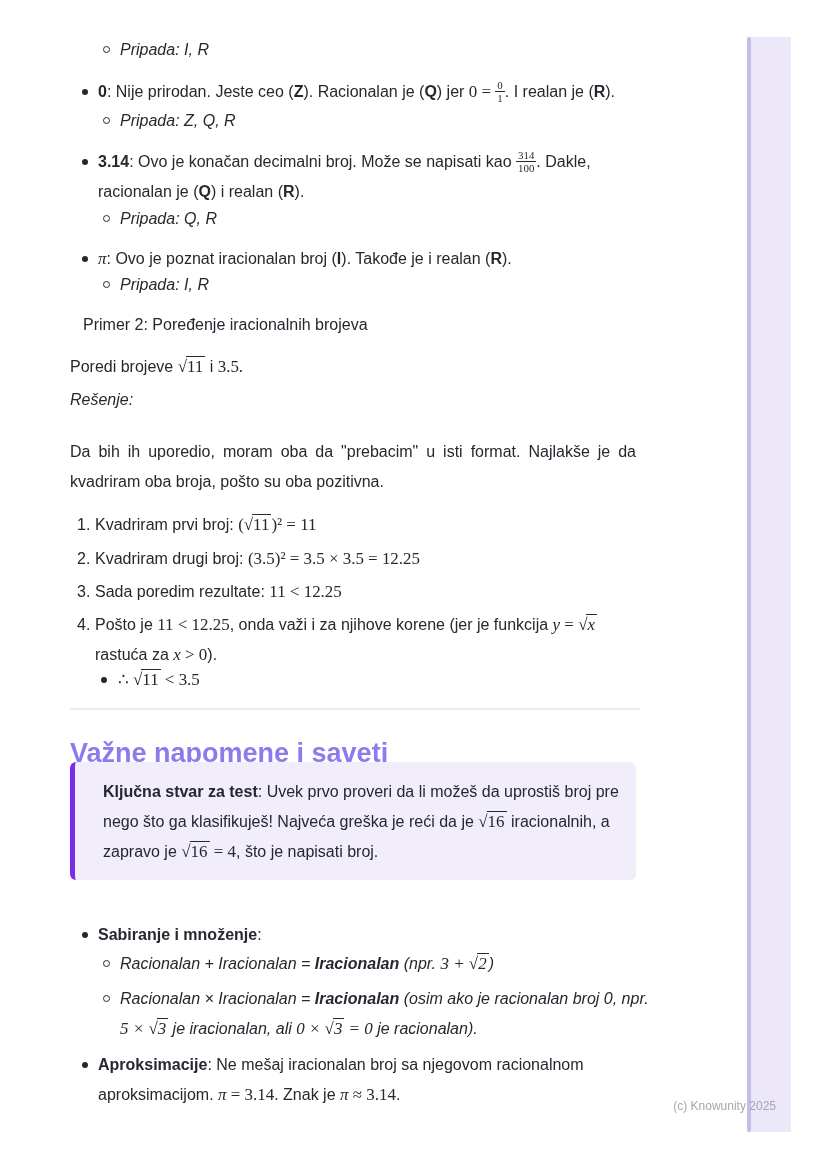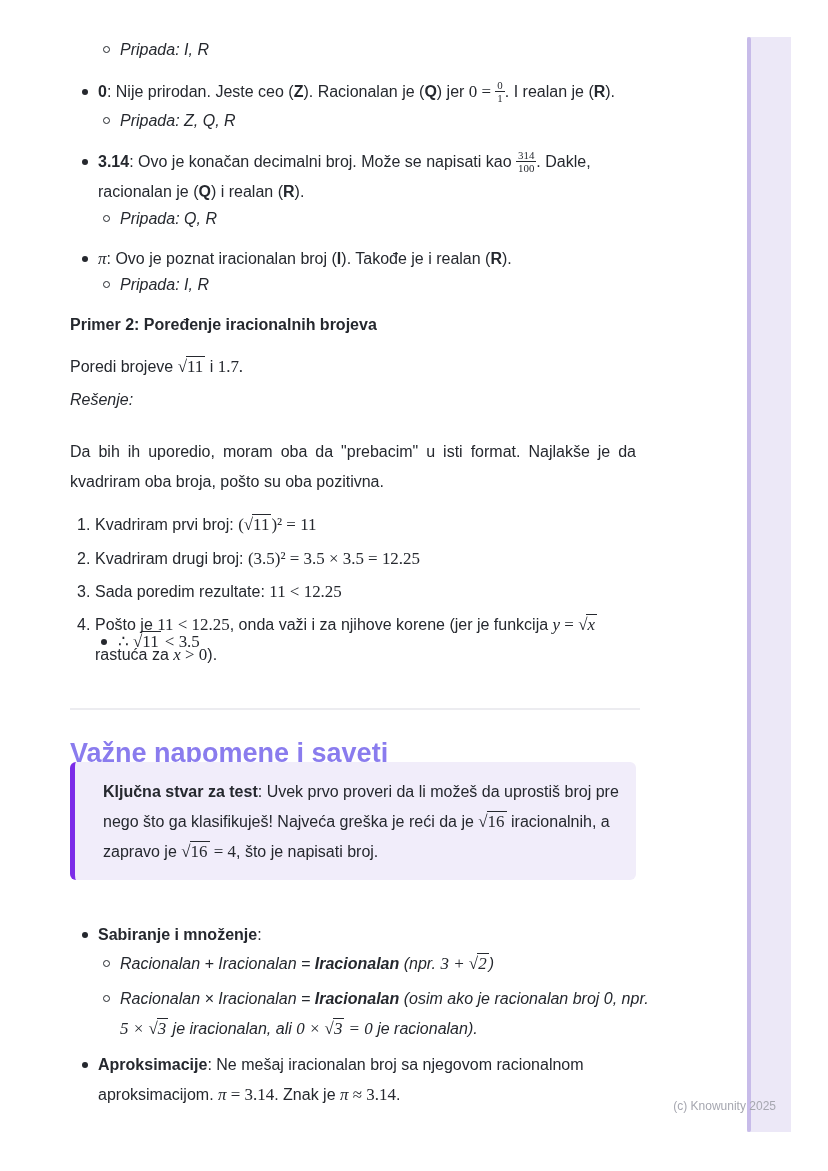--- a/index.html
+++ b/index.html
@@ -25,21 +25,21 @@
   .b{font-weight:700;}
   .it{font-style:italic;}
   .m{font-family:"Liberation Serif",serif;font-size:1.06em;}
   .mi{font-family:"Liberation Serif",serif;font-size:1.06em;font-style:italic;}
   .sq{font-family:"Liberation Serif",serif;font-size:1.06em;white-space:nowrap;}
   .sq>.sqa{display:inline-block;border-top:1.4px solid currentColor;line-height:1.02;padding:1px 2px 0 1px;margin-left:-1px;}
   .sq>.sqa.it{font-style:italic;}
   .fr{display:inline-block;vertical-align:-0.45em;text-align:center;font-size:0.68em;line-height:1.12;font-family:"Liberation Serif",serif;}
   .fr>.fn{display:block;border-bottom:1px solid currentColor;padding:0 2px;}
   .fr>.fd{display:block;padding:0 2px;}
-  .h3{font-weight:700;}
+  .h3{font-weight:400;margin-left:13px;}
   .h2{font-size:27px;font-weight:700;line-height:34px;color:var(--accent-heading,#8a7cee);}
   .just{text-align:justify;}
   .divider{position:absolute;left:0;top:708px;width:570px;border-top:2px solid var(--divider,#ececf0);}
   .callout{
     box-sizing:border-box;width:566px;
     background:var(--callout-bg,#f1edfa);
     border-left:5px solid var(--callout-border,#7c2ce8);
     border-radius:6px;
     padding:15px 28px 13px;
   }
@@ -84,21 +84,21 @@
   </div>
 
   <div class="blk sli nw" style="top:270px">
     <span class="ring"></span>
     <span>Pripada: I, R</span>
   </div>
 
   <div class="blk h3" style="top:310px">Primer 2: Poređenje iracionalnih brojeva</div>
 
   <div class="blk nw" style="top:352px">
-    <span>Poredi brojeve </span><span class="sq">√<span class="sqa">11</span></span><span> i </span><span class="m">1.7.</span>
+    <span>Poredi brojeve </span><span class="sq">√<span class="sqa">11</span></span><span> i </span><span class="m">3.5.</span>
   </div>
 
   <div class="blk it" style="top:385px">Rešenje:</div>
 
   <div class="blk just" style="top:437px">Da bih ih uporedio, moram oba da "prebacim" u isti format. Najlakše je da kvadriram oba broja, pošto su oba pozitivna.</div>
 
   <div class="blk oli nw" style="top:510px">
     <span class="onum">1.</span>
     <span>Kvadriram prvi broj: </span><span class="m">(</span><span class="sq">√<span class="sqa">11</span></span><span class="m">)² = 11</span>
   </div>
@@ -112,21 +112,21 @@
     <span class="onum">3.</span>
     <span>Sada poredim rezultate: </span><span class="m">11 &lt; 12.25</span>
   </div>
 
   <div class="blk oli nw" style="top:610px">
     <span class="onum">4.</span>
     <span>Pošto je </span><span class="m">11 &lt; 12.25</span><span>, onda važi i za njihove korene (jer je funkcija </span><span class="mi">y</span><span class="m"> = </span><span class="sq">√<span class="sqa it">x</span></span><br>
     <span>rastuća za </span><span class="mi">x</span><span class="m"> &gt; 0</span><span>).</span>
   </div>
 
-  <div class="blk sli2 nw" style="top:627px">
+  <div class="blk sli2 nw" style="top:665px">
     <span class="dot"></span>
     <span class="m">∴ </span><span class="sq">√<span class="sqa">11</span></span><span class="m"> &lt; 3.5</span>
   </div>
 
   <div class="divider"></div>
 
   <div class="blk h2" style="top:736px">Važne napomene i saveti</div>
 
   <div class="blk callout nw" style="top:762px">
     <span class="b">Ključna stvar za test</span><span>: Uvek prvo proveri da li možeš da uprostiš broj pre</span><br>

